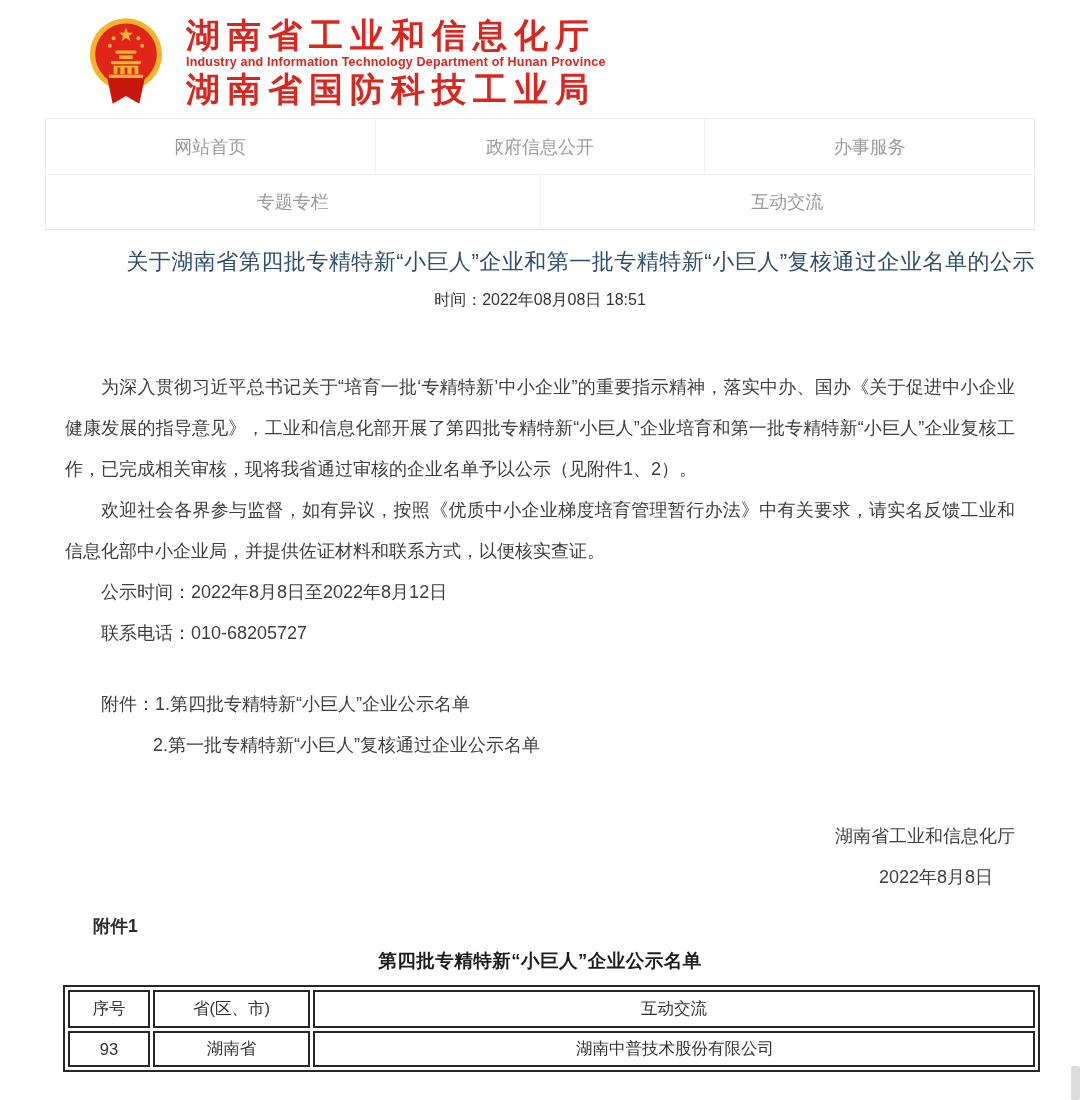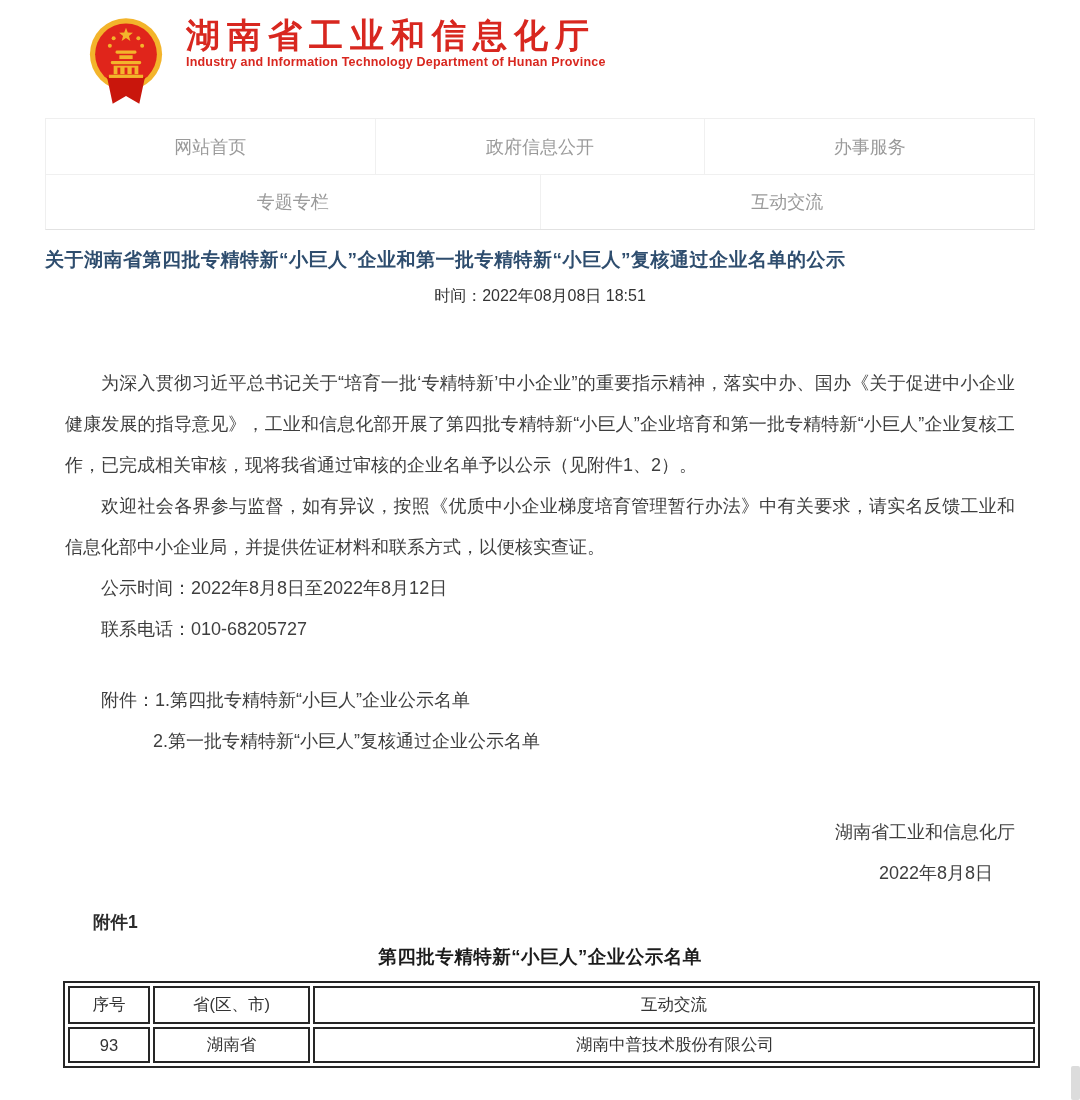--- a/index.html
+++ b/index.html
@@ -54,22 +54,22 @@
   .crumb-wrap { margin:0 45px; width:990px; border-bottom:1px solid #e7e7e7; }
   .breadcrumb {
     display:inline-block;
     padding:18px 0 13px 30px;
     font-size:16px; color:#4a4a4a; cursor:pointer;
   }
 
   
   .article-title {
     margin:17px 45px 0; width:990px;
-    text-align:left;
-    font-size:19px; font-weight:bold;
+    text-align:right;
+    font-size:22px; font-weight:normal;
     color:var(--title-navy,#2e4d6e);
     letter-spacing:0.5px;
   }
   .article-time {
     margin-top:13px; text-align:center;
     font-size:16px; color:#333;
   }
 
   
   .article-body {
@@ -164,20 +164,21 @@
       <rect x="24" y="49" width="32" height="3.4" rx="1.5" fill="#f3b42b"></rect>
       <rect x="27" y="54" width="26" height="9" fill="#f3b42b"></rect>
       <rect x="31" y="56" width="3" height="7" fill="#e0251b"></rect>
       <rect x="38.5" y="56" width="3" height="7" fill="#e0251b"></rect>
       <rect x="46" y="56" width="3" height="7" fill="#e0251b"></rect>
       <rect x="22" y="63.5" width="36" height="3.4" fill="#f3b42b"></rect>
     </svg>
     <div class="org-block">
       <div class="org-title">湖南省工业和信息化厅</div>
       <div class="org-subtitle">Industry and Information Technology Department of Hunan Province</div>
+      <div class="org-title">湖南省国防科技工业局</div>
     </div>
   </div>
 
   <div class="nav">
     <div class="nav-row">
       <div class="nav-cell">网站首页</div>
       <div class="nav-cell">政府信息公开</div>
       <div class="nav-cell">办事服务</div>
     </div>
     <div class="nav-row">

